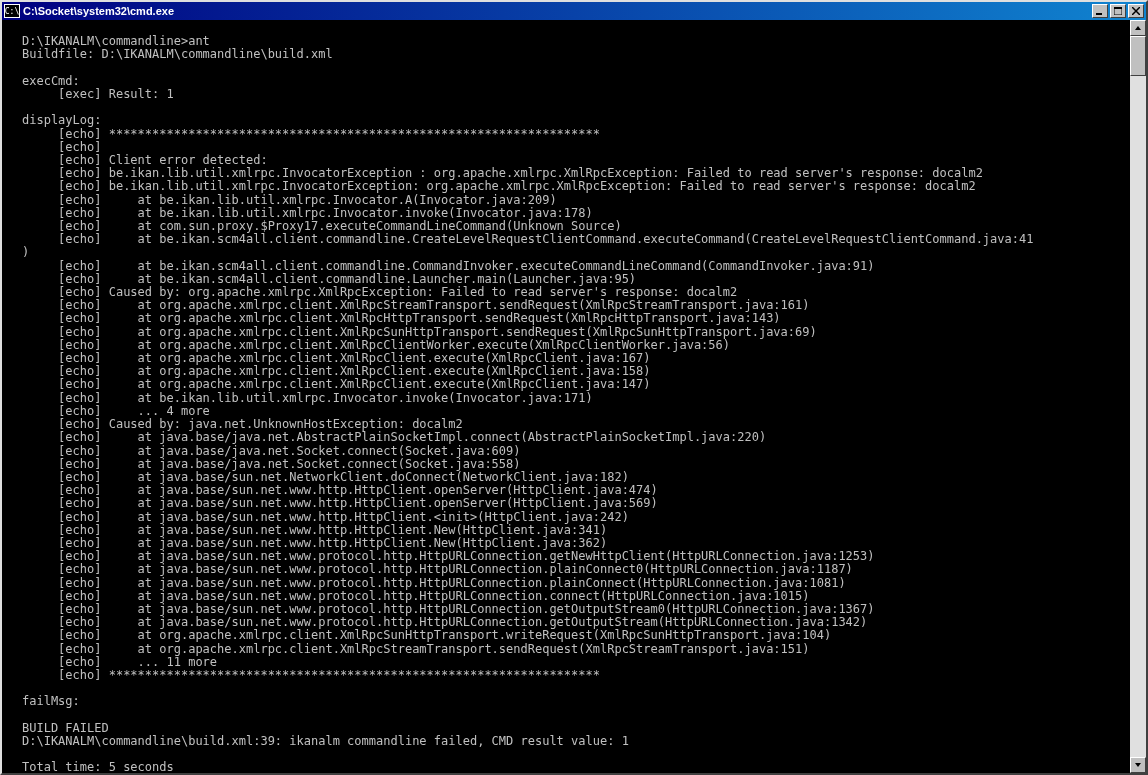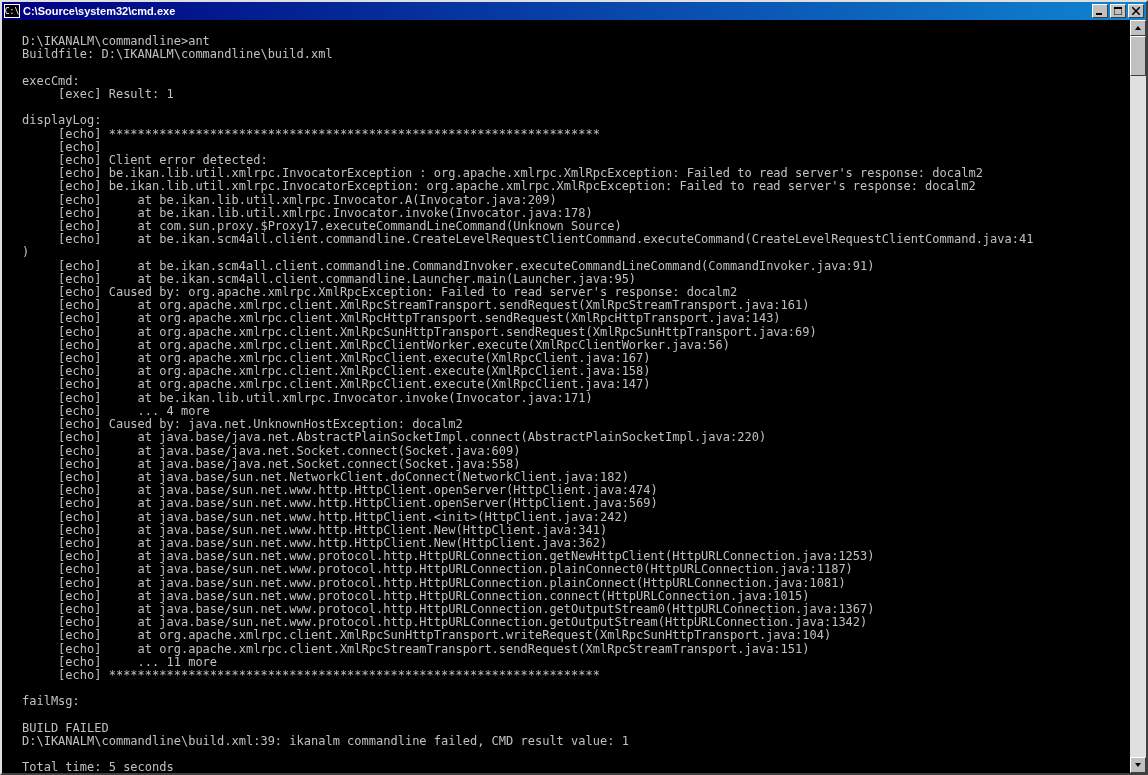--- a/index.html
+++ b/index.html
@@ -129,21 +129,21 @@
     border-right-color: #404040;
     border-bottom-color: #404040;
   }
 </style>
 </head>
 <body>
 
 <div class="window">
   <div class="titlebar">
     <div class="titlebar-icon">C:\</div>
-    <div class="titlebar-text">C:\Source\system32\cmd.exe</div>
+    <div class="titlebar-text">C:\Socket\system32\cmd.exe</div>
     <div class="titlebar-buttons">
       <div class="title-btn">
         <svg viewBox="0 0 8 8">
             <rect x="0" y="6" width="6" height="2" fill="#000"></rect>
           </svg>
       </div>
       <div class="title-btn">
         <svg viewBox="0 0 8 8">
             <rect x="0" y="0" width="8" height="8" fill="none" stroke="#000" stroke-width="1"></rect>
             <rect x="0" y="0" width="8" height="2" fill="#000"></rect>

